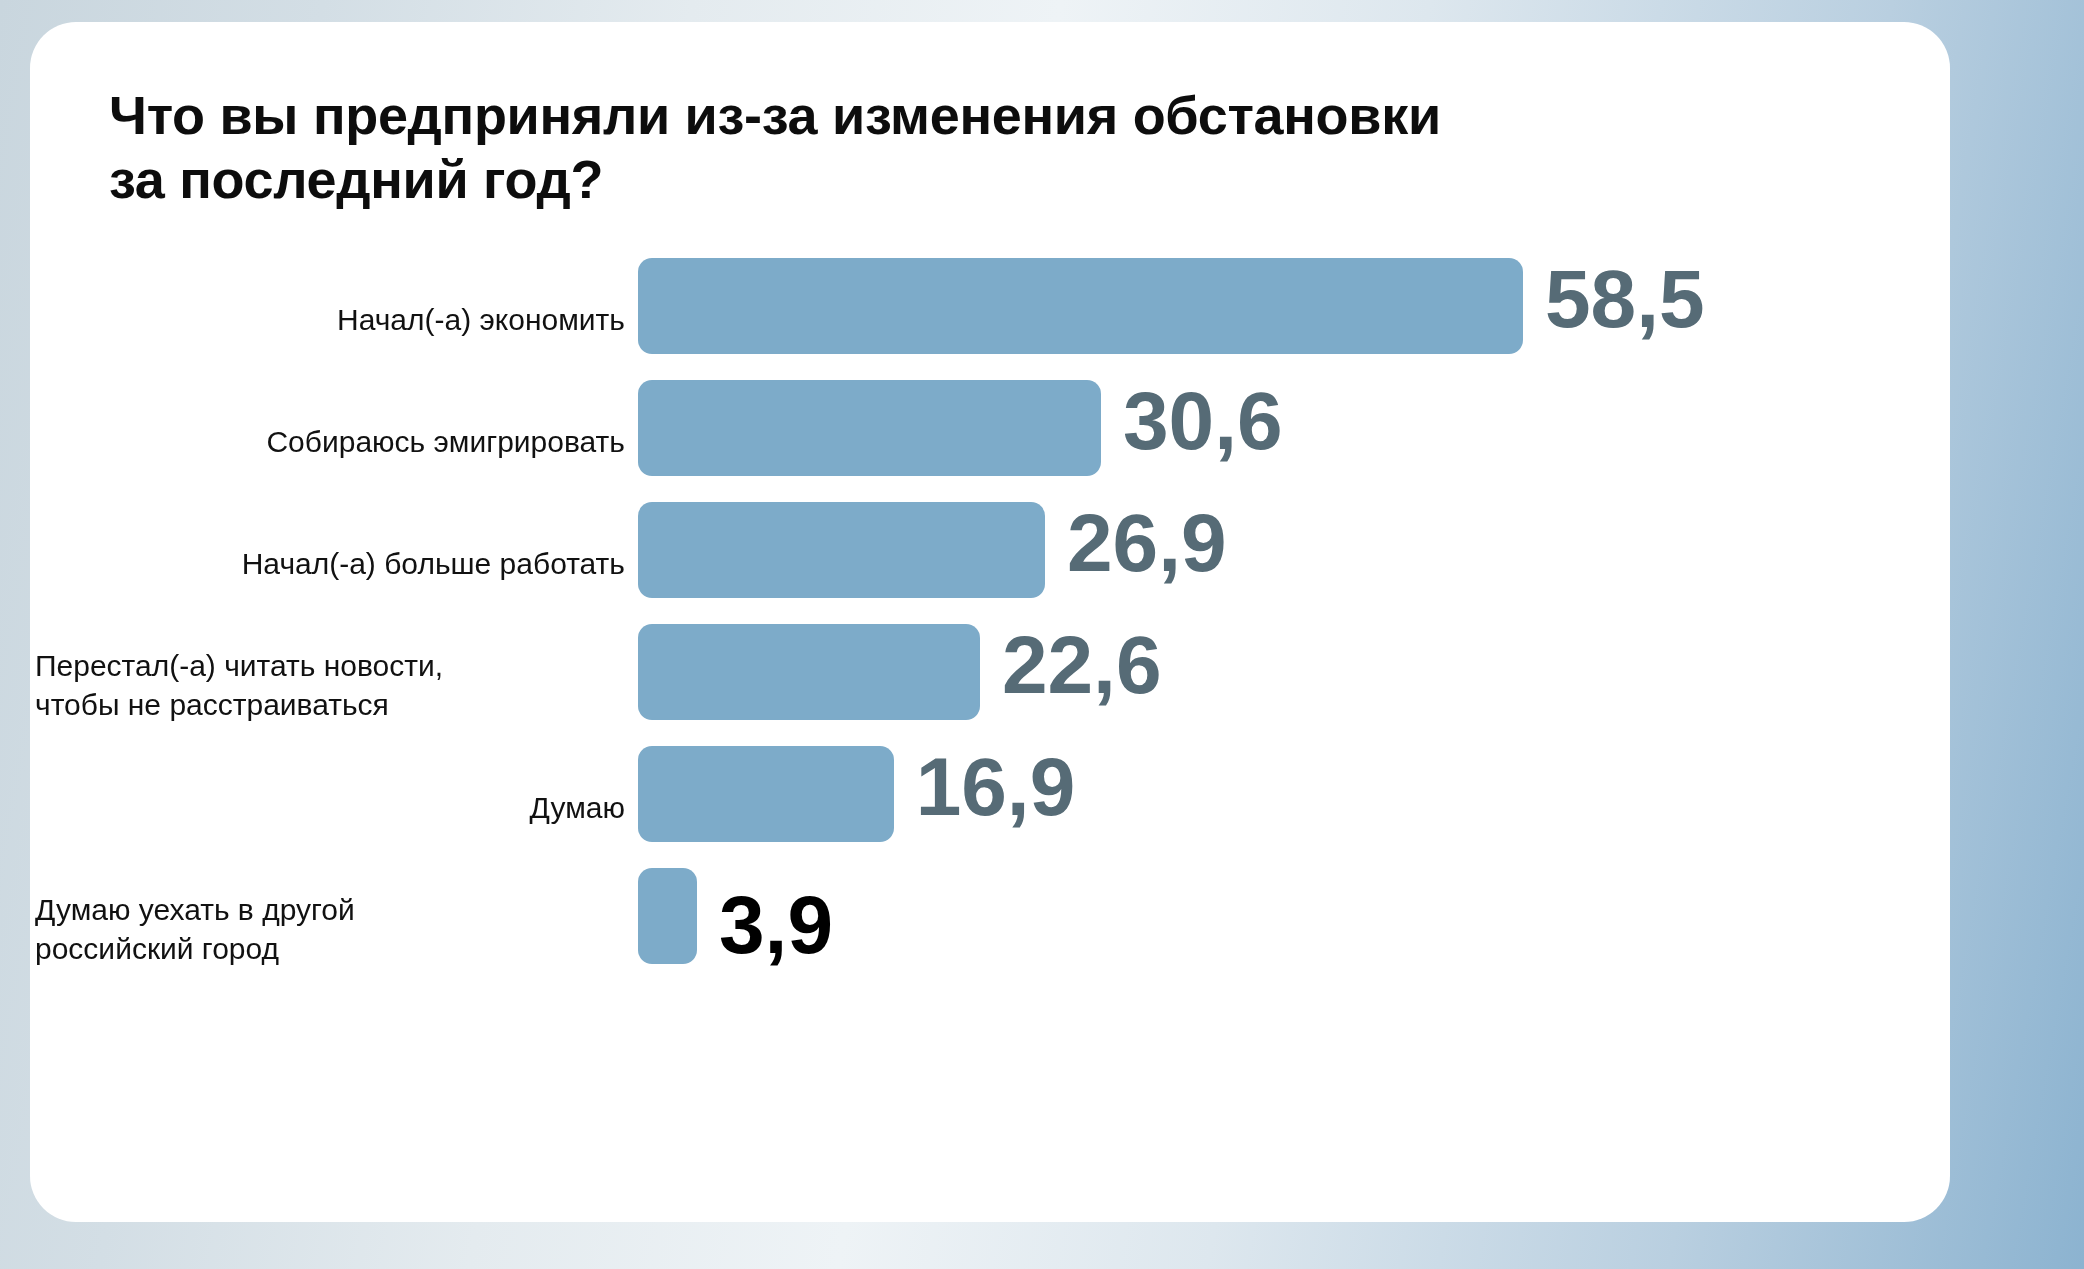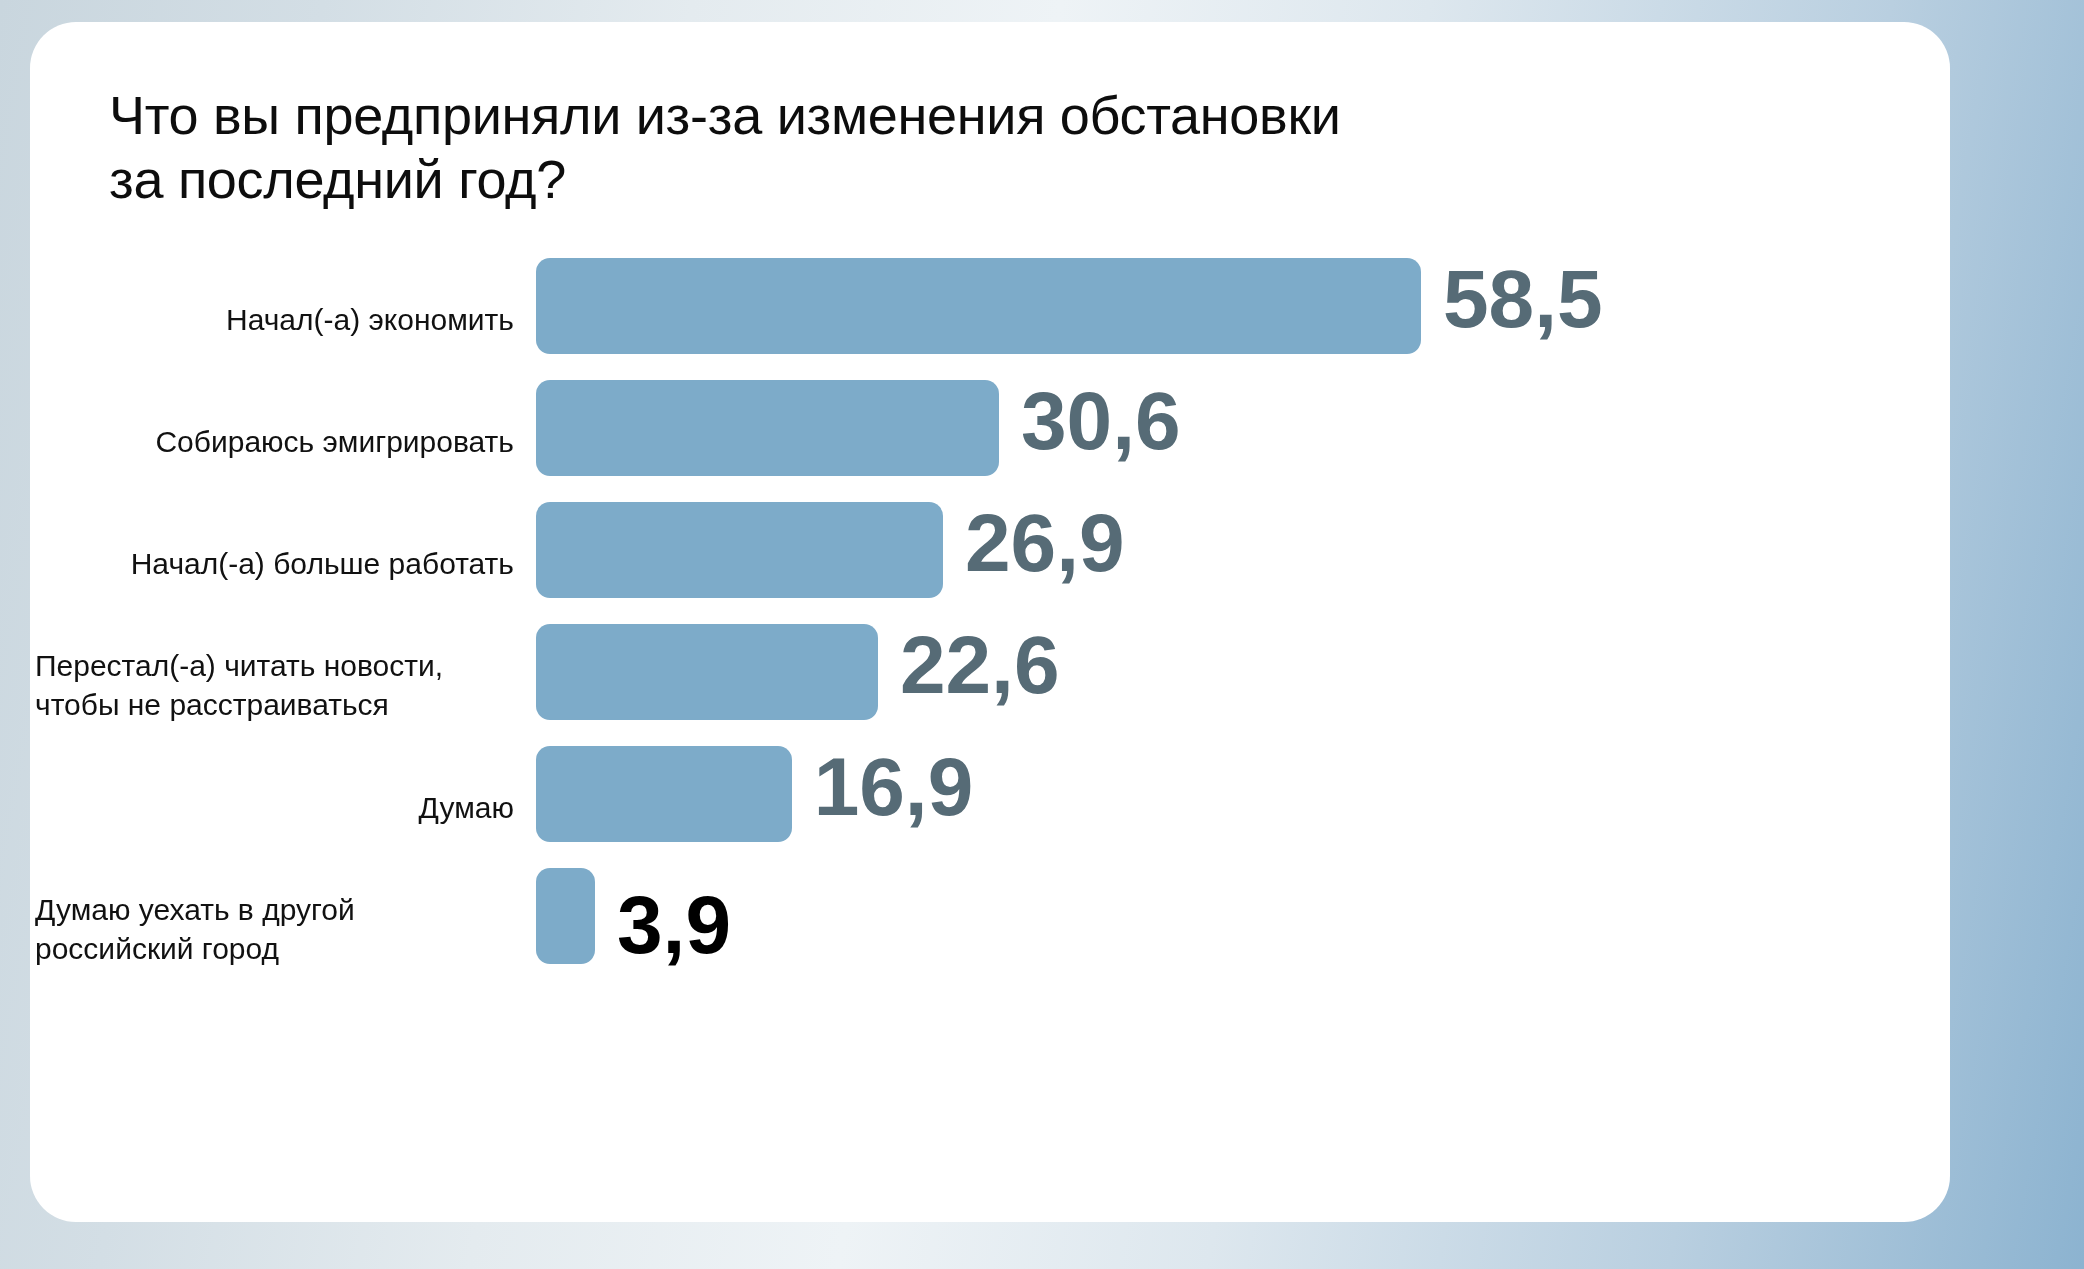--- a/index.html
+++ b/index.html
@@ -43,43 +43,43 @@
     overflow: hidden;
   }
 
   .title {
     position: absolute;
     left: 79px;
     top: 62px;
     width: 1500px;
     font-size: 54px;
     line-height: 1.18;
-    font-weight: 400;
+    font-weight: 700;
     color: #0d0d0d;
     letter-spacing: -0.3px;
     white-space: pre-line;
   }
 
   .chart {
     position: absolute;
     left: 0;
     top: 236px;
     width: 1920px;
   }
 
   .row {
     position: relative;
     display: flex;
     align-items: center;
     height: 122px;
   }
 
   .row-label {
-    width: 506px;
-    padding-right: 22px;
+    width: 608px;
+    padding-right: 13px;
     box-sizing: border-box;
     text-align: right;
     font-size: 30px;
     line-height: 1.3;
     color: #111111;
     white-space: pre-line;
     font-weight: 400;
   }
 
   .row-label.two-line { text-align: left; padding-left: 5px; }

